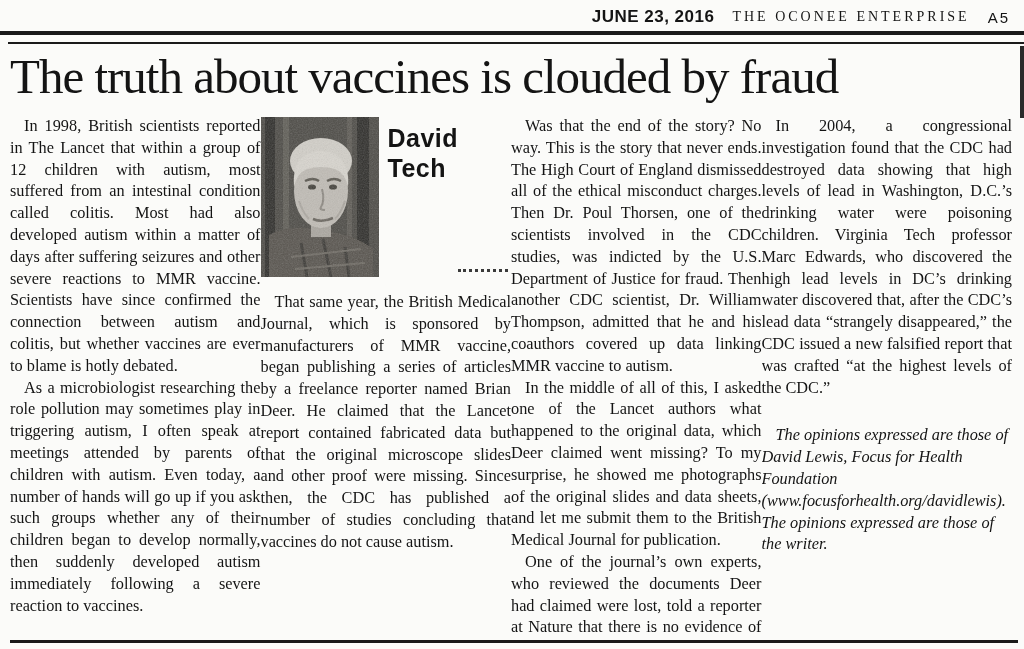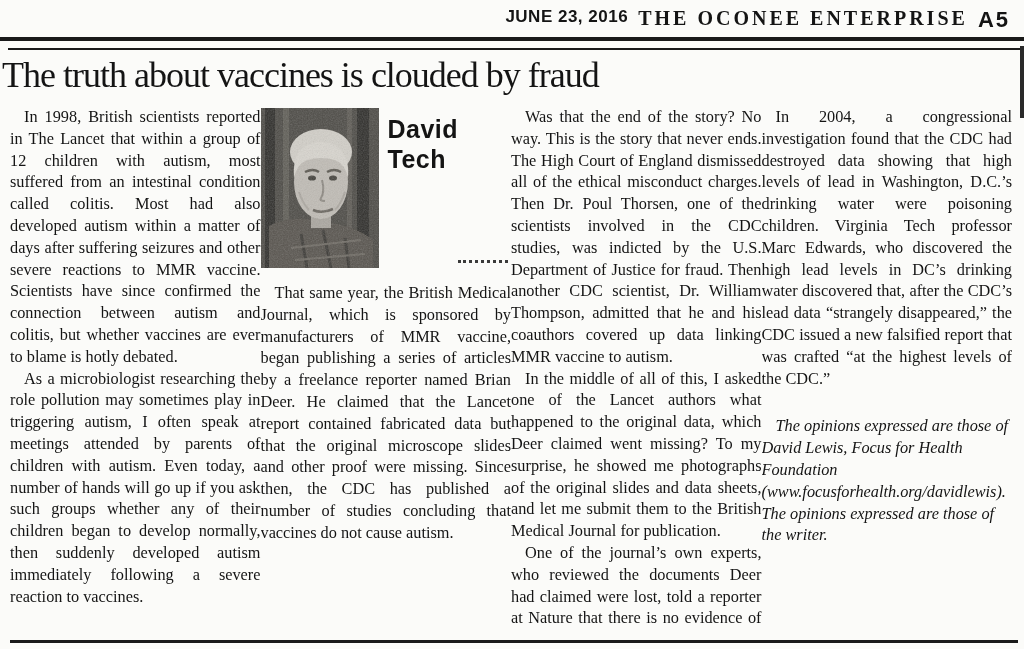--- a/index.html
+++ b/index.html
@@ -9,56 +9,55 @@
     overflow: hidden;
     font-family: "Liberation Serif", serif;
     color: #141414;
   }
   .page { position: relative; width: 1024px; height: 649px; }
 
   
   .masthead {
     display: flex;
     justify-content: flex-end;
-    align-items: flex-start;
-    gap: 10px;
+    align-items: center;
+    gap: 18px;
     padding: 7px 14px 0 0;
     white-space: nowrap;
     margin-left: 27px;
   }
   .masthead .date {
     font-family: "Liberation Sans", sans-serif;
     font-weight: bold;
     font-size: 17px;
     letter-spacing: 0.5px;
   }
   .masthead .paper {
     font-family: "Liberation Serif", serif;
-    font-size: 20px;
+    font-size: 14px;
     letter-spacing: 3px;
-    font-weight: bold;
   }
   .masthead .pageno {
     font-family: "Liberation Sans", sans-serif;
-    font-weight: bold;
-    font-size: 22px;
+    font-weight: normal;
+    font-size: 15px;
     letter-spacing: 2px;
   }
   .rule-thick { height: 4px; background: #1a1a1a; margin-top: 4px; }
   .rule-thin  { height: 2px; background: #1a1a1a; margin: 7px 0 0 8px; }
   .edge-mark {
     position: absolute; right: 0; top: 46px;
     width: 4px; height: 72px; background: #2a2a2a;
   }
 
   
   .headline {
-    margin: 4px 8px 2px 2px;
+    margin: 4px 8px 2px 10px;
     font-weight: normal;
-    font-size: 36px;
+    font-size: 49px;
     letter-spacing: -1px;
     white-space: nowrap;
     font-family: "Liberation Serif", serif;
   }
 
   
   .columns {
     display: grid;
     grid-template-columns: repeat(4, 1fr);
     padding: 8px 12px 0 10px;

